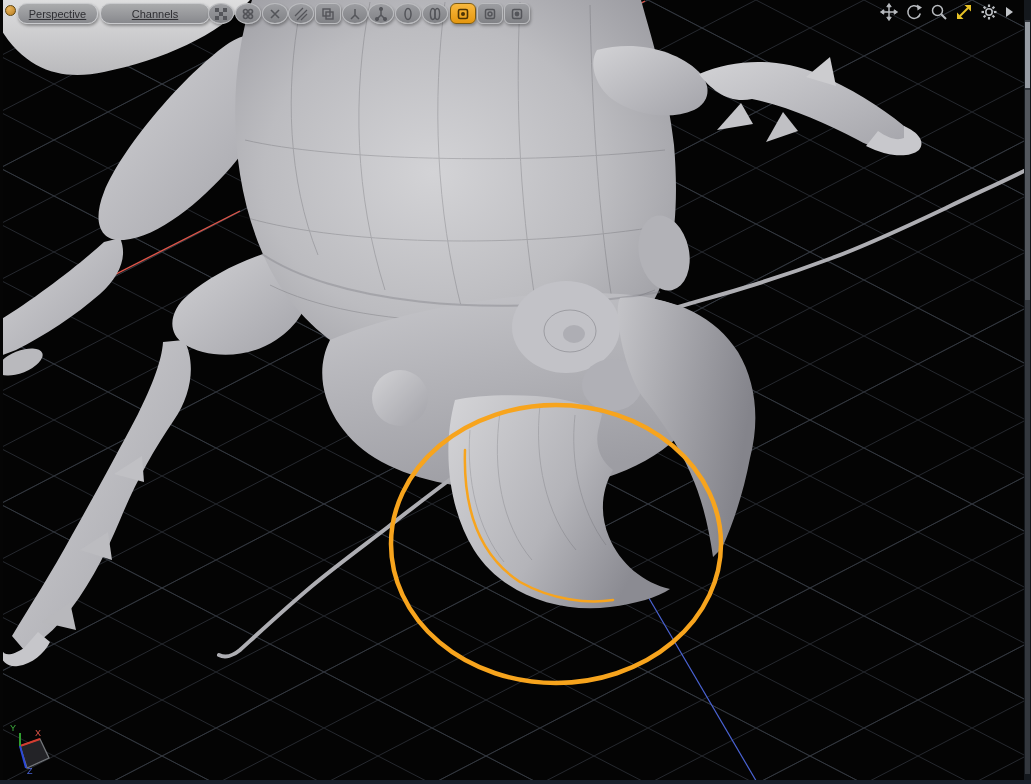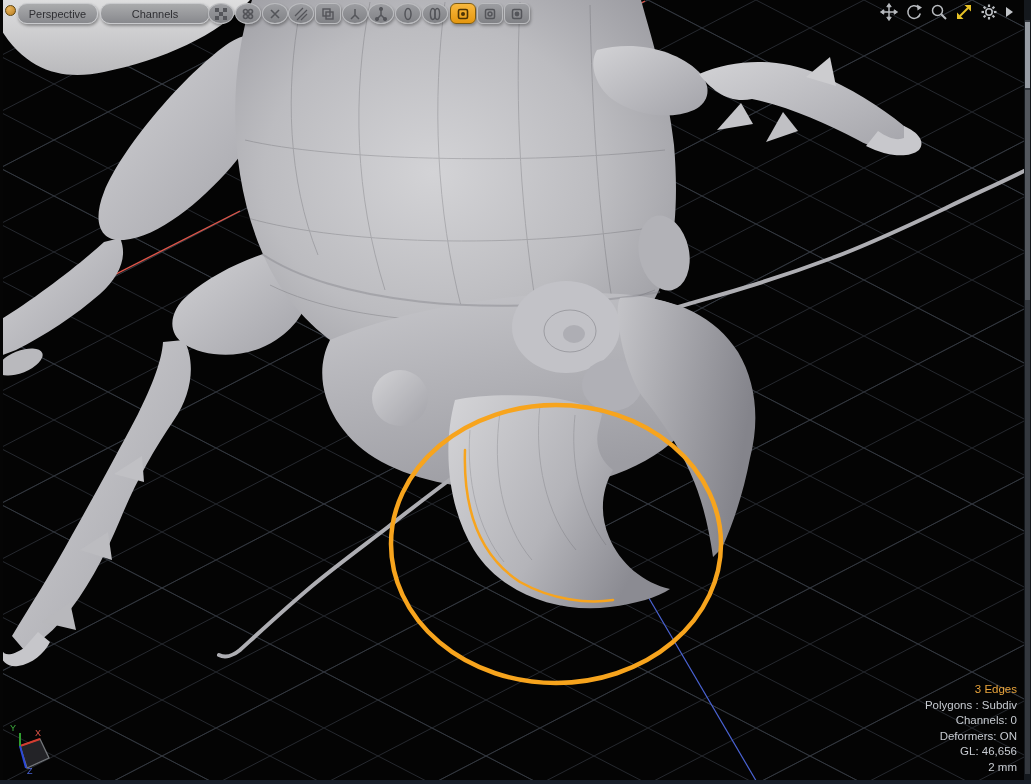--- a/index.html
+++ b/index.html
@@ -5,21 +5,21 @@
   html,body{margin:0;padding:0;width:1031px;height:784px;background:#000;overflow:hidden;
     font-family:"Liberation Sans",sans-serif;-webkit-font-smoothing:antialiased;}
   #stage{position:relative;width:1031px;height:784px;background:#000;}
   #scene{position:absolute;left:0;top:0;}
   
   .vp-dot{position:absolute;left:5px;top:5px;width:9px;height:9px;border-radius:50%;
     background:radial-gradient(circle at 35% 30%,#e8b45a,#b87c22);border:1px solid #5d4512;}
   .pill{position:absolute;top:3px;height:19px;border-radius:10px;
     background:linear-gradient(#aaabad,#88898d);border:1px solid #c9cacd;
     box-shadow:1px 2px 3px rgba(0,0,0,.35);color:#2f2f33;font-size:11px;
-    display:flex;align-items:center;justify-content:center;cursor:default;}
+    display:flex;align-items:center;justify-content:center;cursor:default;text-decoration:underline;}
   .icon-btn{position:absolute;top:3px;width:24px;height:19px;
     background:linear-gradient(#9c9da1,#818286);border:1px solid #bbbcbf;
     box-shadow:1px 2px 3px rgba(0,0,0,.3);display:flex;align-items:center;justify-content:center;
     color:#54555a;}
   .icon-btn.round{border-radius:50%;}
   .icon-btn.sq{border-radius:6px;}
   .icon-btn.active{background:linear-gradient(#f8b83e,#e5970f);border-color:#7c5a10;color:#4c3305;}
   
   .nav{position:absolute;right:16px;top:3px;display:flex;align-items:center;gap:7px;}
   .nav .nicon{width:18px;height:18px;display:flex;align-items:center;justify-content:center;}
@@ -281,28 +281,20 @@
           </g>
         </svg>
     </span>
     <span class="nicon" style="width:10px">
       <svg width="8" height="10" viewBox="0 0 8 10">
           <polygon points="0,0 0,10 7,5" fill="#c0c3c7"></polygon>
         </svg>
     </span>
   </div>
 
-  <div class="status">
-    <div class="sel">3 Edges</div>
-    <div>Polygons : Subdiv</div>
-    <div>Channels: 0</div>
-    <div>Deformers: ON</div>
-    <div>GL: 46,656</div>
-    <div>2 mm</div>
-  </div>
 
   <svg class="gizmo" width="64" height="70" viewBox="0 0 64 70">
     <polygon points="14,34 34,27 43,46 21,56" fill="#232327" stroke="#74777b" stroke-width="1.3"></polygon>
     <path d="M14,34 L34,27" stroke="#d43c30" stroke-width="2"></path>
     <path d="M14,34 L14,21" stroke="#2f9e2f" stroke-width="2"></path>
     <path d="M14,34 L20,56" stroke="#2b49d8" stroke-width="2"></path>
     <text x="4" y="19" fill="#3fae3f">Y</text>
     <text x="29" y="24" fill="#e0564a">X</text>
     <text x="21" y="62" fill="#4a63d4">Z</text>
   </svg>

